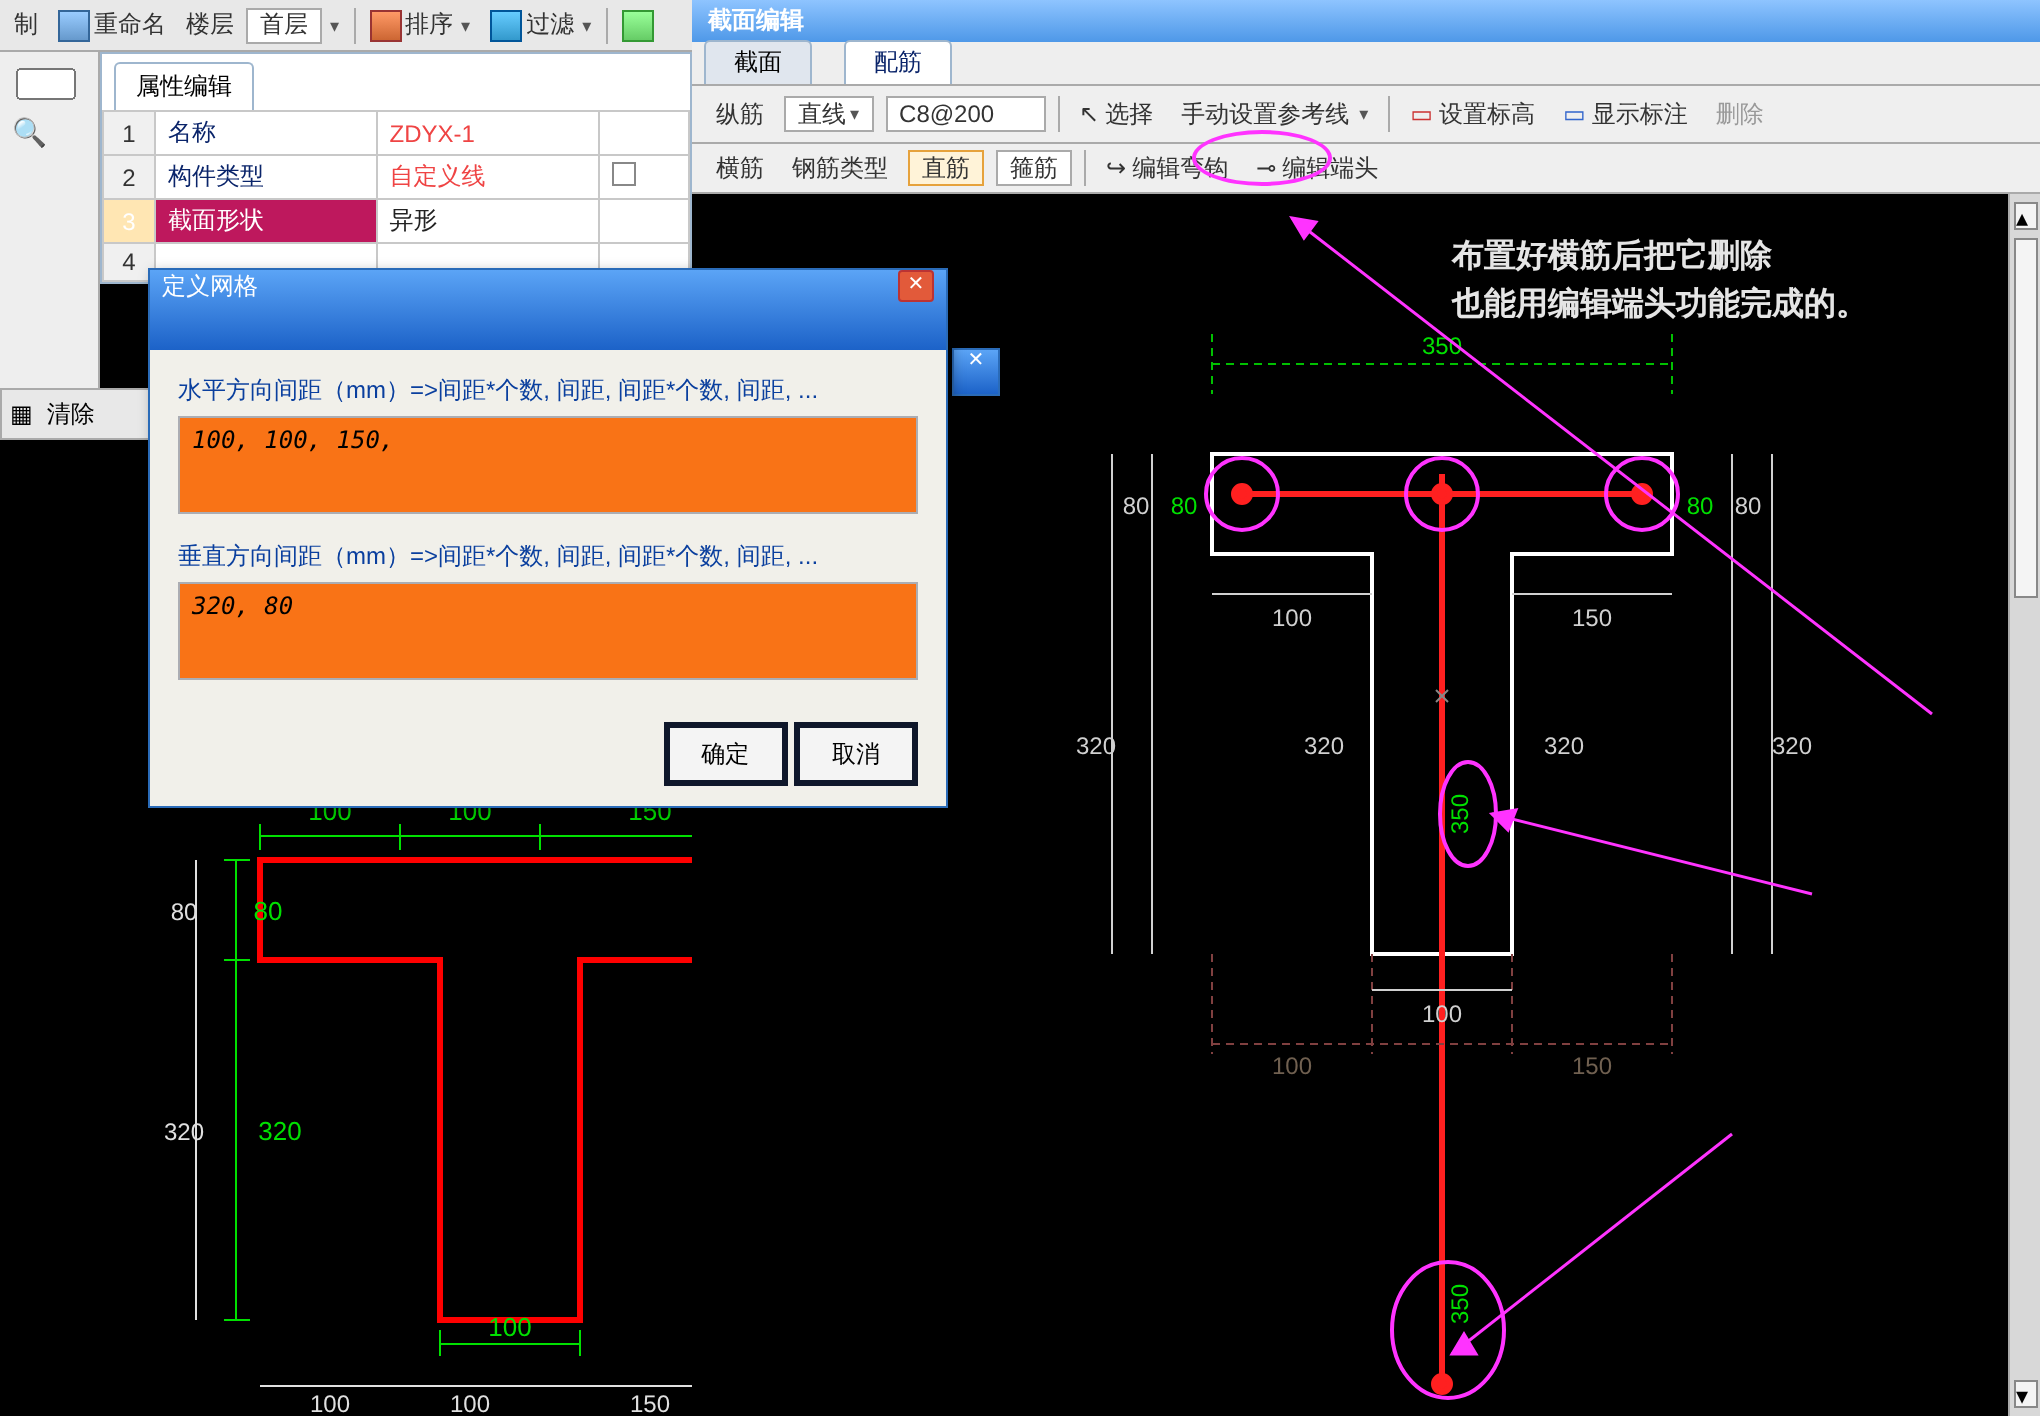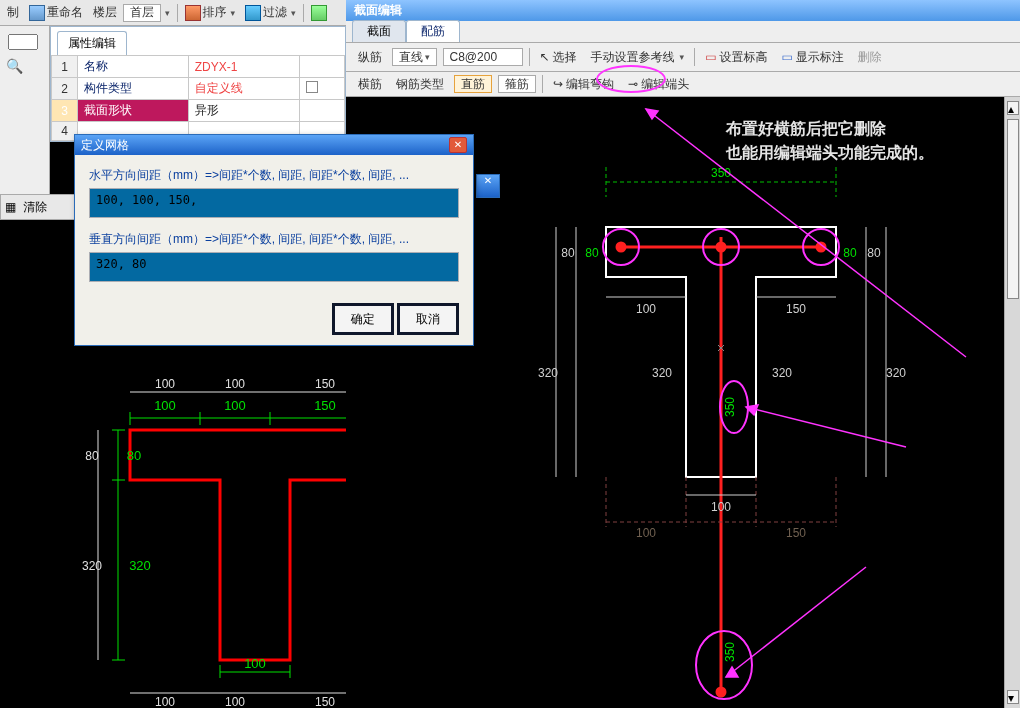--- a/index.html
+++ b/index.html
@@ -47,46 +47,46 @@
 
   
   .mini-toolbar { position:absolute; left:0; top:194px; width:80px; height:26px;
                   background:#E8E8E8; border:1px solid #AAA;
                   display:flex; align-items:center; gap:4px; padding:0 4px;}
 
   
   .dlg { position: absolute; left: 74px; top: 134px; width: 400px;
          border: 1px solid #2A6BB8; background: #F1F0EA;
          box-shadow: 2px 2px 6px rgba(0,0,0,.35); z-index: 30; }
-  .dlg-title { height: 20px; background: linear-gradient(#5BA4F6,#1C62C8);
-               color: #FFF; font-size: 12px; display:flex; align-items:center;
+  .dlg-title { height: 40px; background: linear-gradient(#5BA4F6,#1C62C8);
+               color: #FFF; font-size: 12px; display:flex; 
                padding: 0 6px; justify-content: space-between; }
   .dlg-close { width:18px; height:16px; background:#E25A3A; border:1px solid #B33;
                border-radius:2px; color:#FFF; font-size:10px; text-align:center;
                line-height:14px; cursor:default;}
   .dlg-body { padding: 12px 14px 8px; }
   .dlg-label { color:#0A3F9E; font-size:12px; margin-bottom:4px; display:block; }
-  .dlg-input { width:100%; height:30px; border:1px solid #ABADB3; background:#0369a1;
-               padding:4px 6px; font-size:12px; margin-bottom:10px; resize:none; }
+  .dlg-input { width:100%; height:49px; border:1px solid #ABADB3; background:#f97316;
+               padding:4px 6px; font-size:12px; margin-bottom:10px; resize:none;font-style:italic; }
   .dlg-btns { text-align:right; padding: 0 14px 10px; }
   .dlg-btn { width:62px; height:32px; font-size:12px;
              background:#F4F4F4; border:3px solid #0f172a; }
 
   
   .cad-left { position:absolute; left:0; top:220px; width:520px; height:488px;
               background:#000; }
   .cad-left svg { position:absolute; left:0; top:150px; }
 
   
   .editor { position:absolute; left:346px; top:0; width:674px; height:708px;
             display:flex; flex-direction:column; }
   .ed-title { height:22px; background:linear-gradient(#8EC4FF,#4E98E8);
               color:#FFF; font-weight:bold; padding:2px 8px; font-size:12px; }
   .ed-tabs { height:22px; background:#EEE; border-bottom:1px solid #AAA;
-             display:flex; align-items:flex-end; padding-left:6px; gap:0;}
+             display:flex; align-items:flex-end; padding-left:6px; gap:16px;}
   .ed-tab { padding:2px 14px; border:1px solid #9EB6CE; border-bottom:none;
             border-radius:3px 3px 0 0; background:#E0E6EE; font-size:12px;}
   .ed-tab.active { background:#FFF; color:#0A246A;}
   .ed-toolbar { height:30px; background:#EFEFEF; border-bottom:1px solid #AAA;
                 display:flex; align-items:center; gap:6px; padding:0 8px;
                 font-size:12px; color:#333;}
   .ed-toolbar.row2 { height:26px; }
   .ed-btn { display:inline-flex; align-items:center; gap:3px; padding:1px 4px;}
   .ed-box { border:1px solid #AAA; background:#FFF; padding:1px 6px; height:18px;
             display:inline-flex; align-items:center;}

